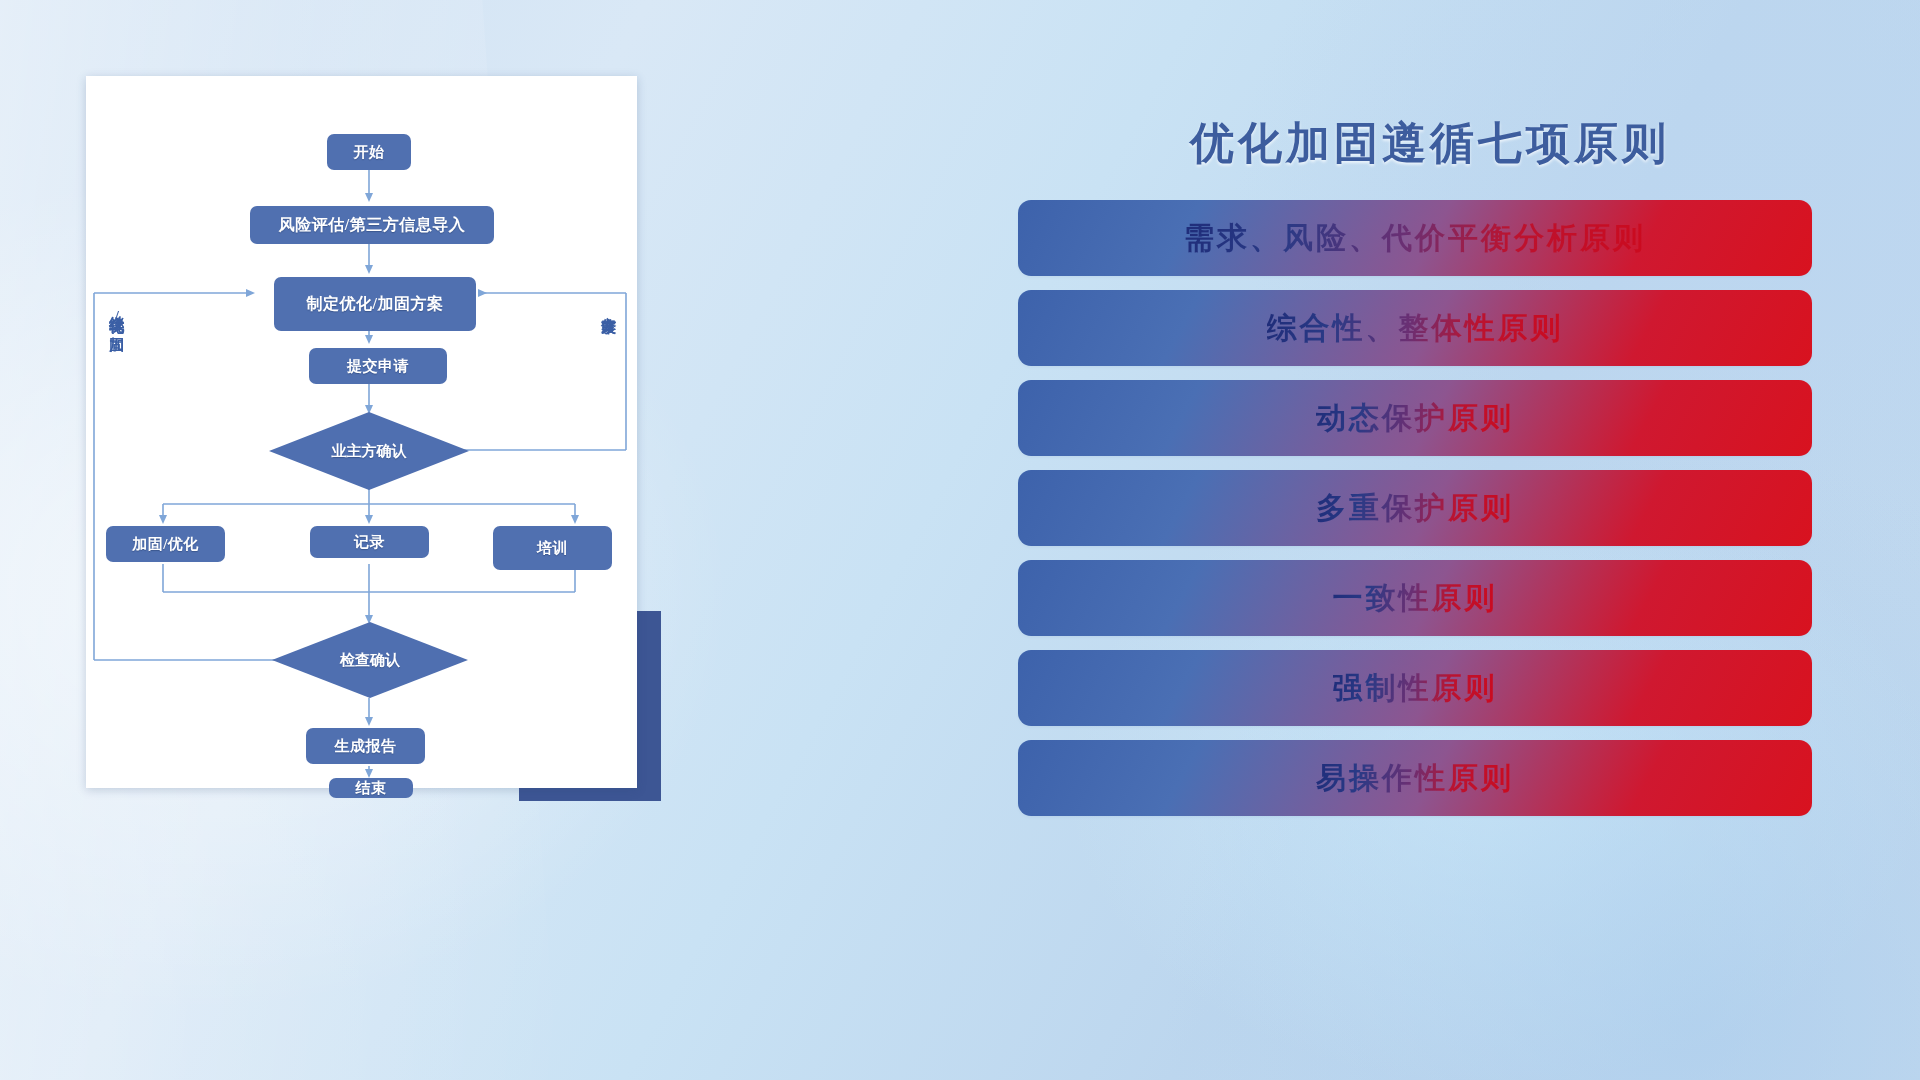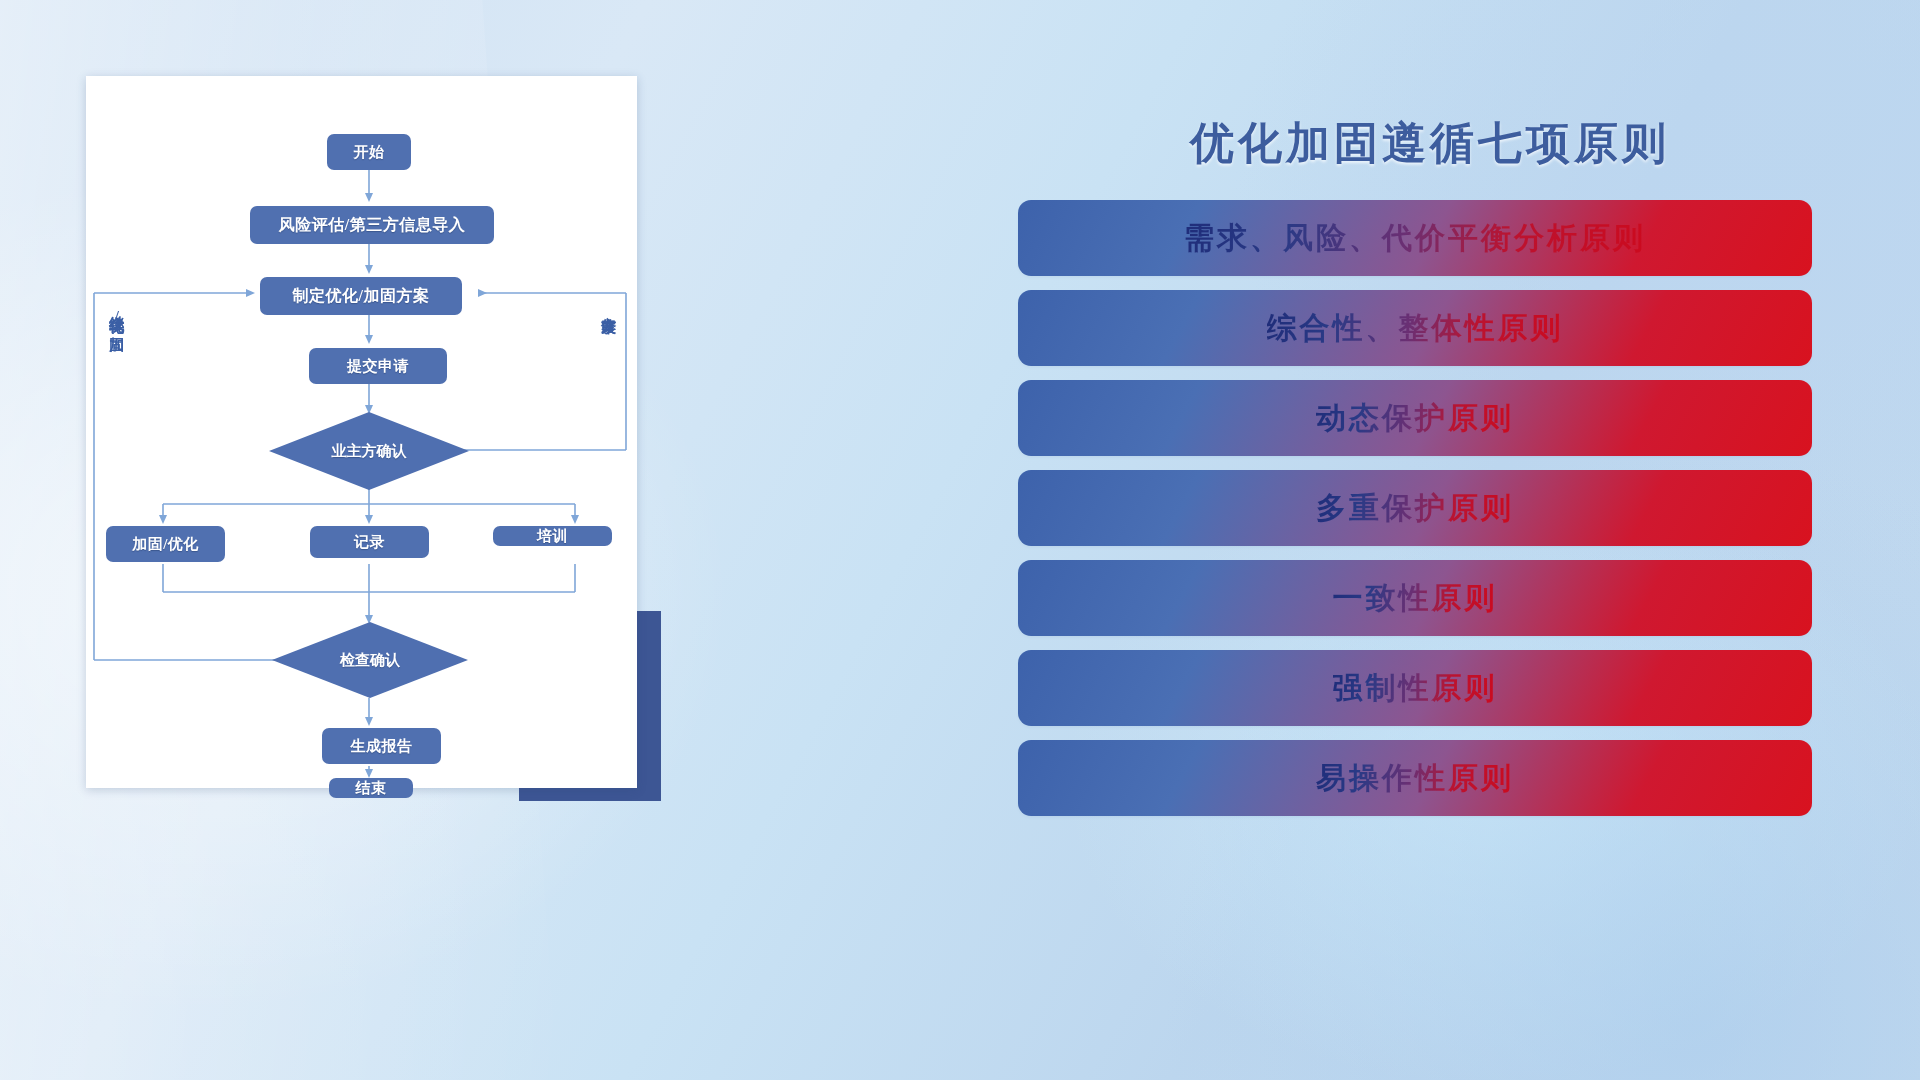--- a/index.html
+++ b/index.html
@@ -220,35 +220,35 @@
         <line x1="283" y1="622" x2="283" y2="648" marker-end="url(#arrow)"></line>
 
         <line x1="283" y1="690" x2="283" y2="700" marker-end="url(#arrow)"></line>
       </g>
     </svg>
 
     <div class="node small" style="left:241px; top:58px; width:84px; height:36px;">开始</div>
 
     <div class="node med" style="left:164px; top:130px; width:244px; height:38px;">风险评估/第三方信息导入</div>
 
-    <div class="node med" style="left:174px; top:201px; width:202px; height:38px;">制定优化/加固方案</div>
+    <div class="node med" style="left:188px; top:201px; width:202px; height:54px;">制定优化/加固方案</div>
 
     <div class="node small" style="left:223px; top:272px; width:138px; height:36px;">提交申请</div>
 
     <div class="diamond" style="left:183px; top:336px; width:200px; height:78px;">业主方确认</div>
 
     <div class="node small" style="left:20px; top:450px; width:119px; height:36px;">加固/优化</div>
 
     <div class="node small" style="left:224px; top:450px; width:119px; height:32px;">记录</div>
 
-    <div class="node small" style="left:407px; top:450px; width:119px; height:20px;">培训</div>
+    <div class="node small" style="left:407px; top:450px; width:119px; height:44px;">培训</div>
 
     <div class="diamond" style="left:186px; top:546px; width:196px; height:76px;">检查确认</div>
 
-    <div class="node small" style="left:236px; top:652px; width:119px; height:36px;">生成报告</div>
+    <div class="node small" style="left:220px; top:652px; width:119px; height:36px;">生成报告</div>
 
     <div class="node small" style="left:243px; top:702px; width:84px; height:20px;">结束</div>
 
     <div class="vlabel" style="left:22px; top:228px; height:130px;">继续优化/加固</div>
 
     <div class="vlabel" style="left:514px; top:228px; height:110px;">方案修改</div>
   </div>
 
   <div id="right-panel">
 

